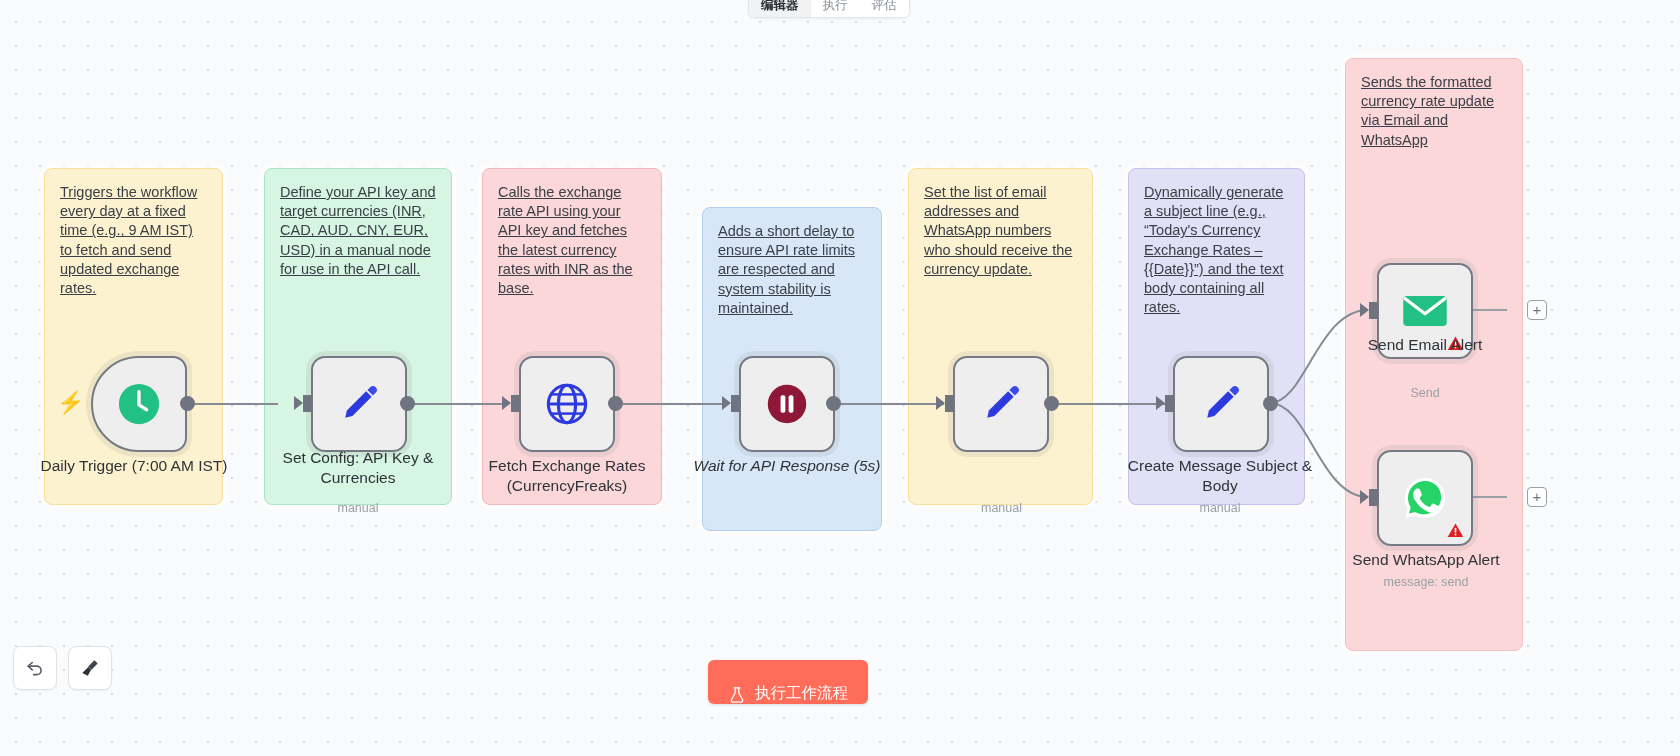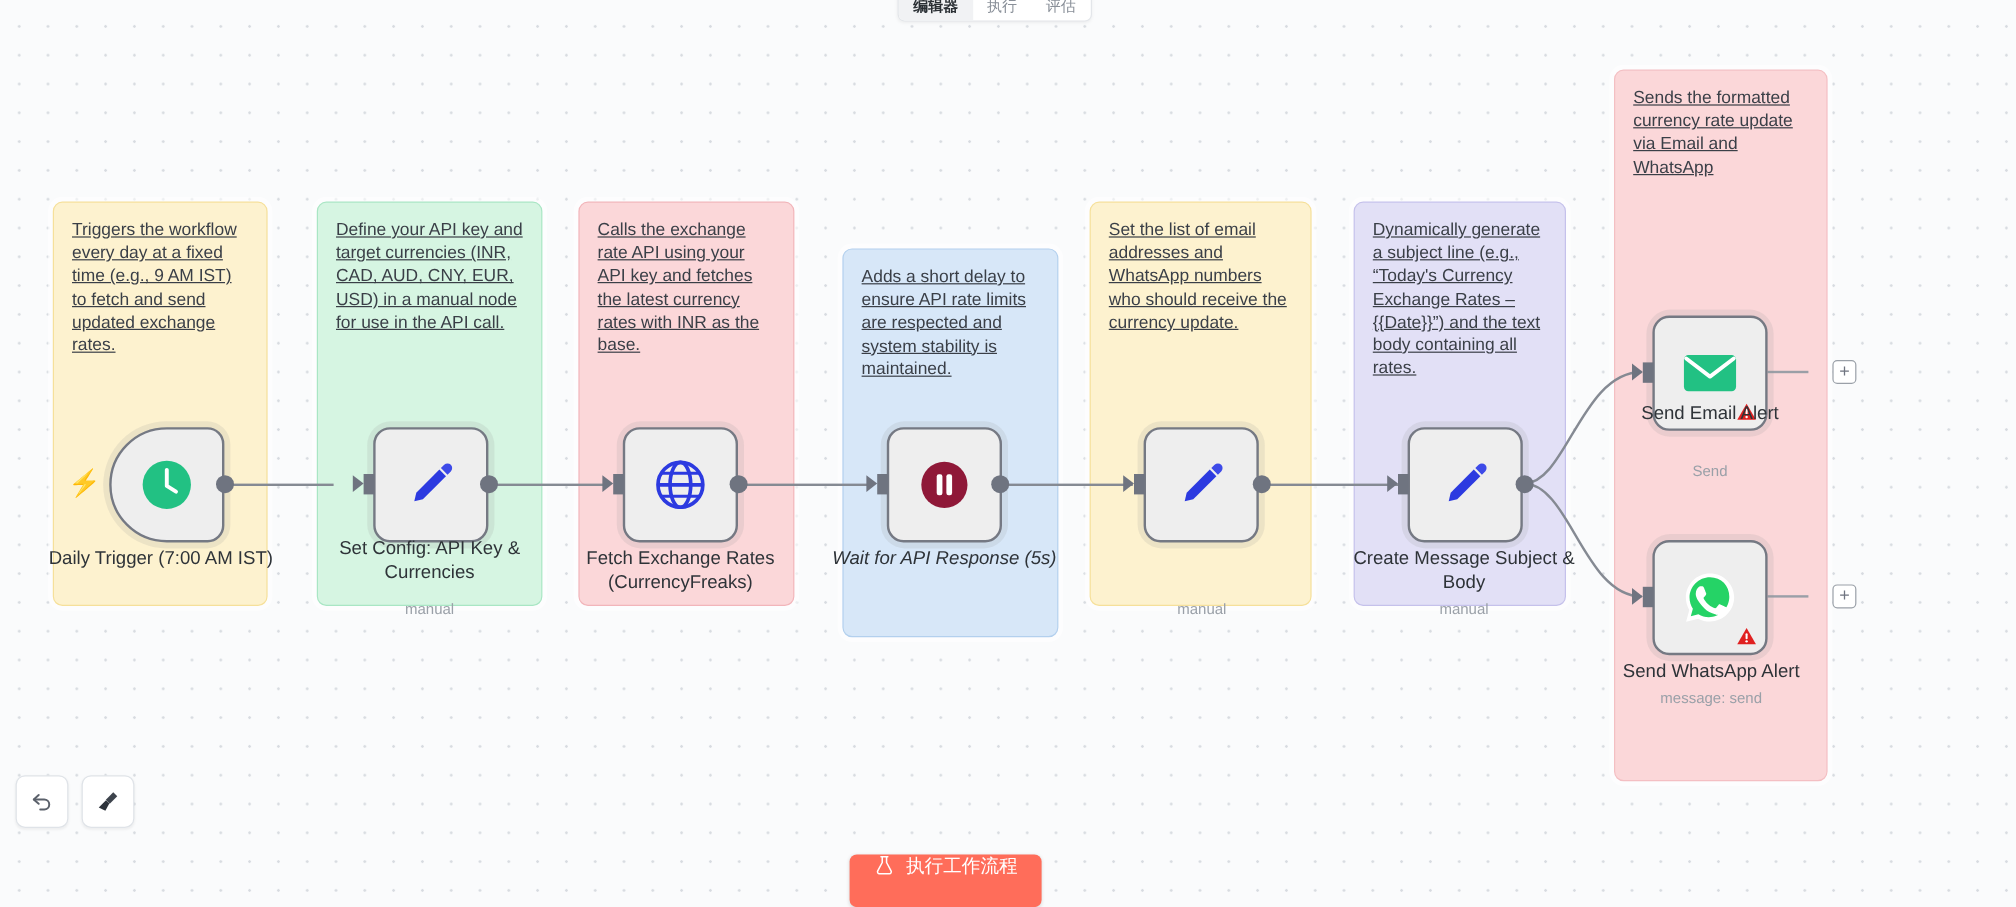--- a/index.html
+++ b/index.html
@@ -190,31 +190,31 @@
     align-items: center;
     justify-content: center;
     box-shadow: 0 1px 2px rgba(0,0,0,.05);
     z-index: 25;
     color: #5b616b;
   }
 
   
   #execute-btn {
     position: absolute;
-    left: 708px; top: 712px;
+    left: 708px; top: 660px;
     height: 44px;
     padding: 0 20px;
     background: #ff6d5a;
     color: #ffffff;
     border: none;
     border-radius: 6px;
     font-size: 15.5px;
     font-family: "Liberation Sans", sans-serif;
     display: flex;
-    align-items: flex-start;
+    align-items: flex-end;
     gap: 9px;
     box-shadow: 0 1px 3px rgba(0,0,0,.12);
     z-index: 25;
     cursor: pointer;
   }
 
   svg { display: block; }
 </style>
 </head>
 <body>

